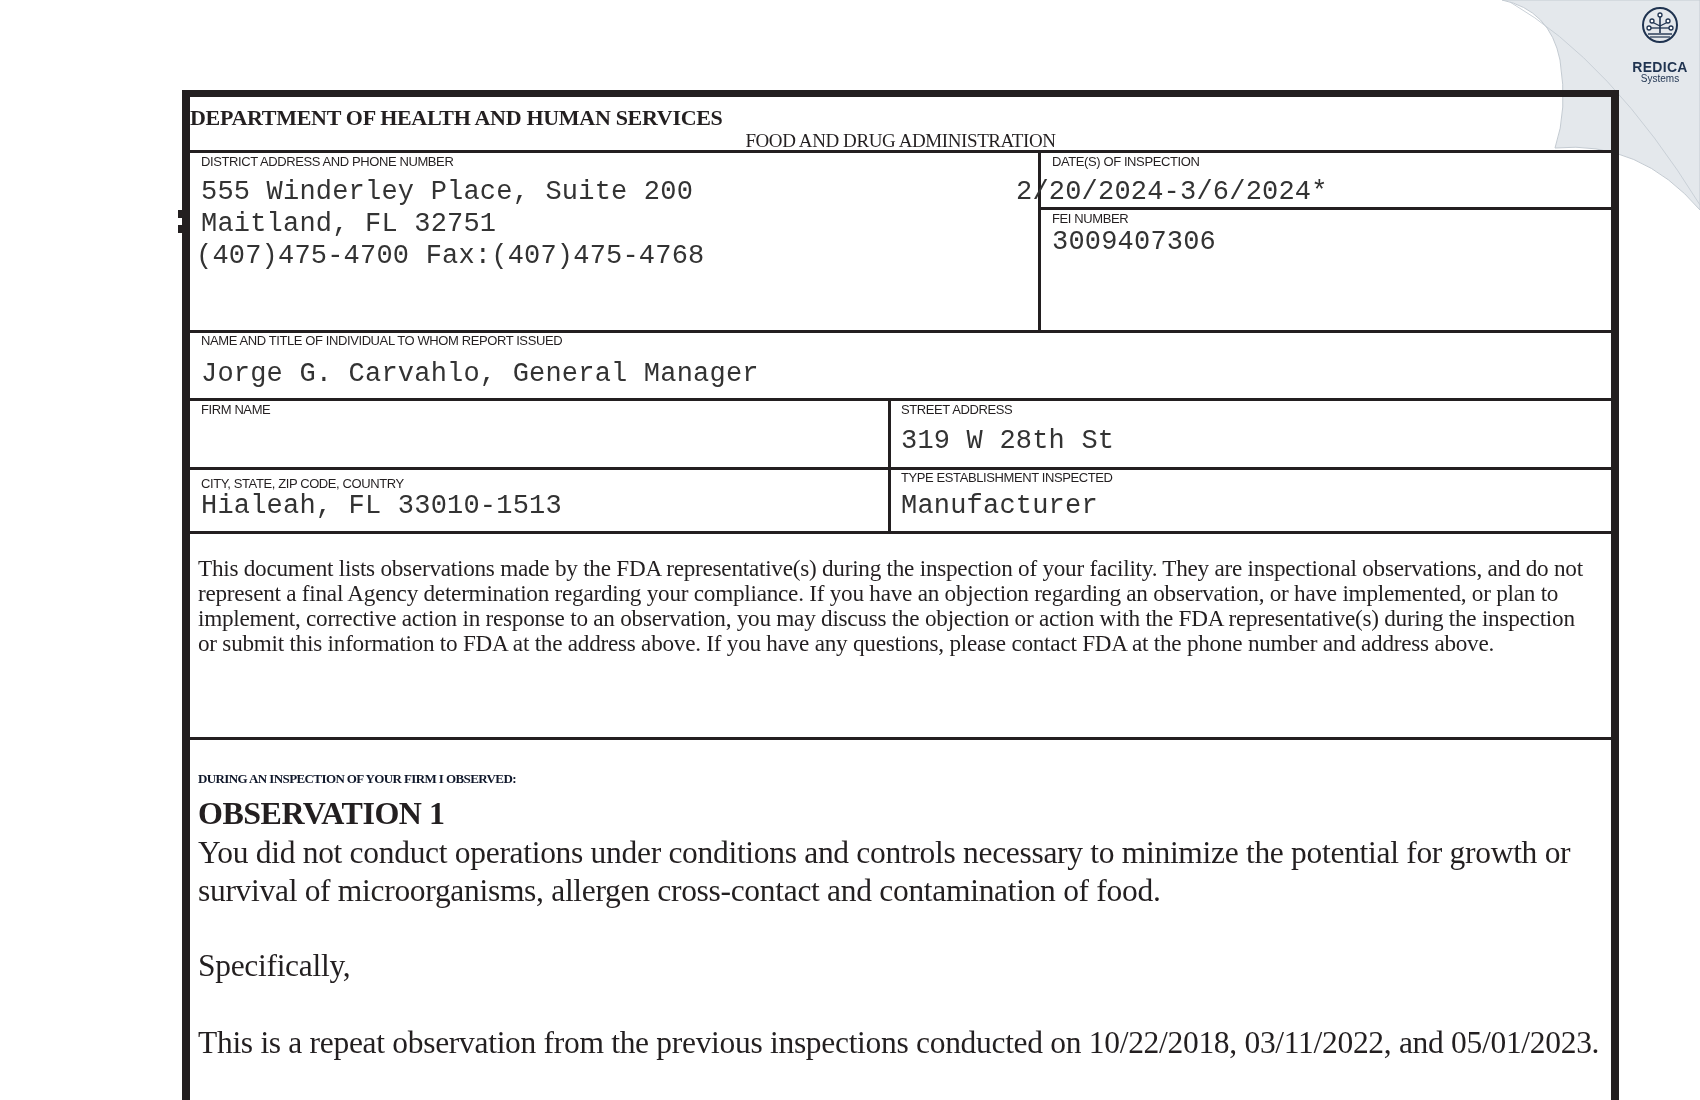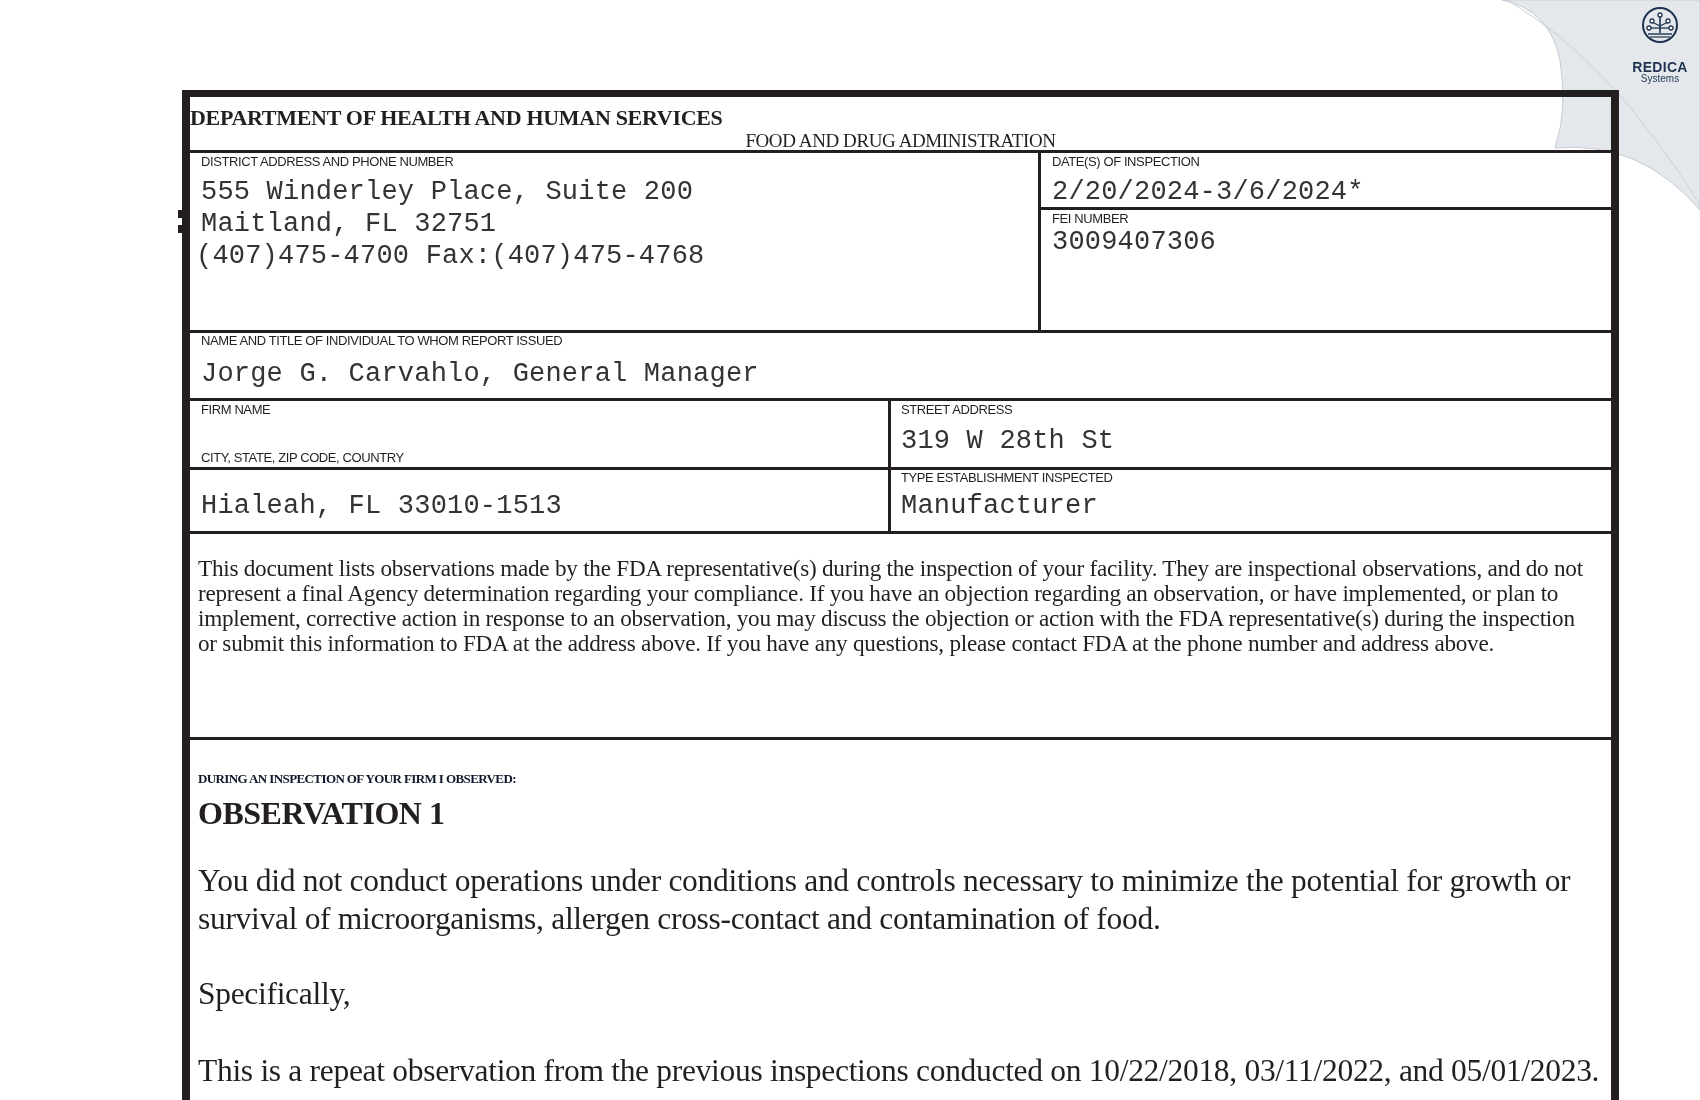--- a/index.html
+++ b/index.html
@@ -40,21 +40,21 @@
     position:absolute; left:8px; top:674px;
     font-family:Liberation Serif, serif; font-weight:bold; font-size:13px;
     color:#0f172a; letter-spacing:-0.6px; white-space:nowrap;
   }
   .obs-title {
     position:absolute; left:8px; top:698px;
     font-weight:bold; font-size:32px; color:#231f20; letter-spacing:-0.5px; white-space:nowrap;
   }
   .obs-text {
     position:absolute; left:8px; width:1405px;
-    font-size:31.5px; line-height:38px; color:#231f20; letter-spacing:-0.3px;margin-top:28px;
+    font-size:31.5px; line-height:38px; color:#231f20; letter-spacing:-0.3px;
   }
   .curl {
     position:absolute; right:0; top:0; width:320px; height:220px;
   }
   .logo {
     position:absolute; left:1628px; top:6px; width:64px; text-align:center;
   }
   .logo-name {
     font-family:Liberation Sans, sans-serif; font-weight:bold; font-size:14px;
     color:#1f3350; letter-spacing:0.3px; line-height:14px; margin-top:16px;
@@ -109,33 +109,33 @@
   <div class="hline" style="left:0; right:0; top:370px;"></div>
   <div class="hline" style="left:0; right:0; top:434px;"></div>
   <div class="hline" style="left:0; right:0; top:640px;"></div>
 
   <div class="label" style="left:11px; top:57px;">DISTRICT ADDRESS AND PHONE NUMBER</div>
   <div class="value" style="left:11px; top:80px;">555 Winderley Place, Suite 200</div>
   <div class="value" style="left:11px; top:112px;font-family:Liberation Mono, monospace;">Maitland, FL 32751</div>
   <div class="value" style="left:6px; top:144px;">(407)475-4700 Fax:(407)475-4768</div>
 
   <div class="label" style="left:862px; top:57px;">DATE(S) OF INSPECTION</div>
-  <div class="value" style="left:862px; top:80px;text-align:center;">2/20/2024-3/6/2024*</div>
+  <div class="value" style="left:826px; top:80px;text-align:center;">2/20/2024-3/6/2024*</div>
 
   <div class="label" style="left:862px; top:114px;">FEI NUMBER</div>
   <div class="value" style="left:862px; top:130px;">3009407306</div>
 
   <div class="label" style="left:11px; top:236px;">NAME AND TITLE OF INDIVIDUAL TO WHOM REPORT ISSUED</div>
   <div class="value" style="left:11px; top:262px;">Jorge G. Carvahlo, General Manager</div>
 
   <div class="label" style="left:11px; top:305px;">FIRM NAME</div>
   <div class="label" style="left:711px; top:305px;">STREET ADDRESS</div>
   <div class="value" style="left:711px; top:329px;">319 W 28th St</div>
 
-  <div class="label" style="left:11px; top:353px;">CITY, STATE, ZIP CODE, COUNTRY</div>
+  <div class="label" style="left:11px; top:379px;">CITY, STATE, ZIP CODE, COUNTRY</div>
   <div class="value" style="left:11px; top:394px;">Hialeah, FL 33010-1513</div>
   <div class="label" style="left:711px; top:373px;">TYPE ESTABLISHMENT INSPECTED</div>
   <div class="value" style="left:711px; top:394px;">Manufacturer</div>
 
   <div class="disclaimer">This document lists observations made by the FDA representative(s) during the inspection of your facility. They are inspectional observations, and do not represent a final Agency determination regarding your compliance. If you have an objection regarding an observation, or have implemented, or plan to implement, corrective action in response to an observation, you may discuss the objection or action with the FDA representative(s) during the inspection or submit this information to FDA at the address above. If you have any questions, please contact FDA at the phone number and address above.</div>
 
   <div class="observed">DURING AN INSPECTION OF YOUR FIRM I OBSERVED:</div>
   <div class="obs-title">OBSERVATION 1</div>
   <div class="obs-text" style="top:737px;">You did not conduct operations under conditions and controls necessary to minimize the potential for growth or survival of microorganisms, allergen cross-contact and contamination of food.</div>
   <div class="obs-text" style="top:850px;">Specifically,</div>

